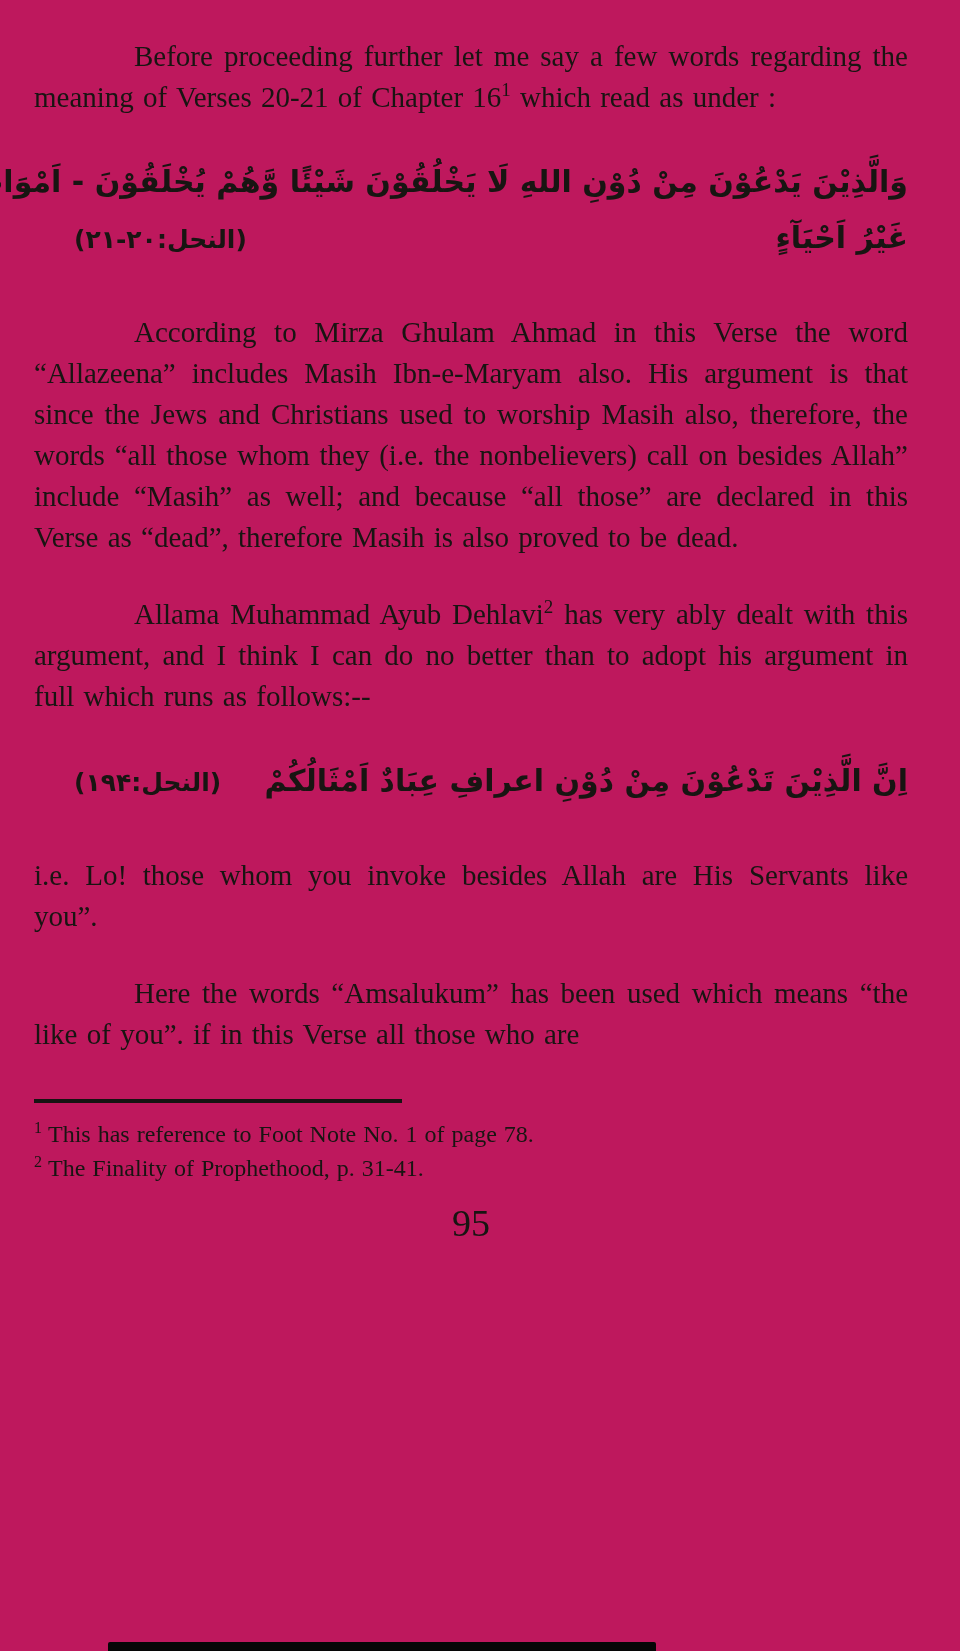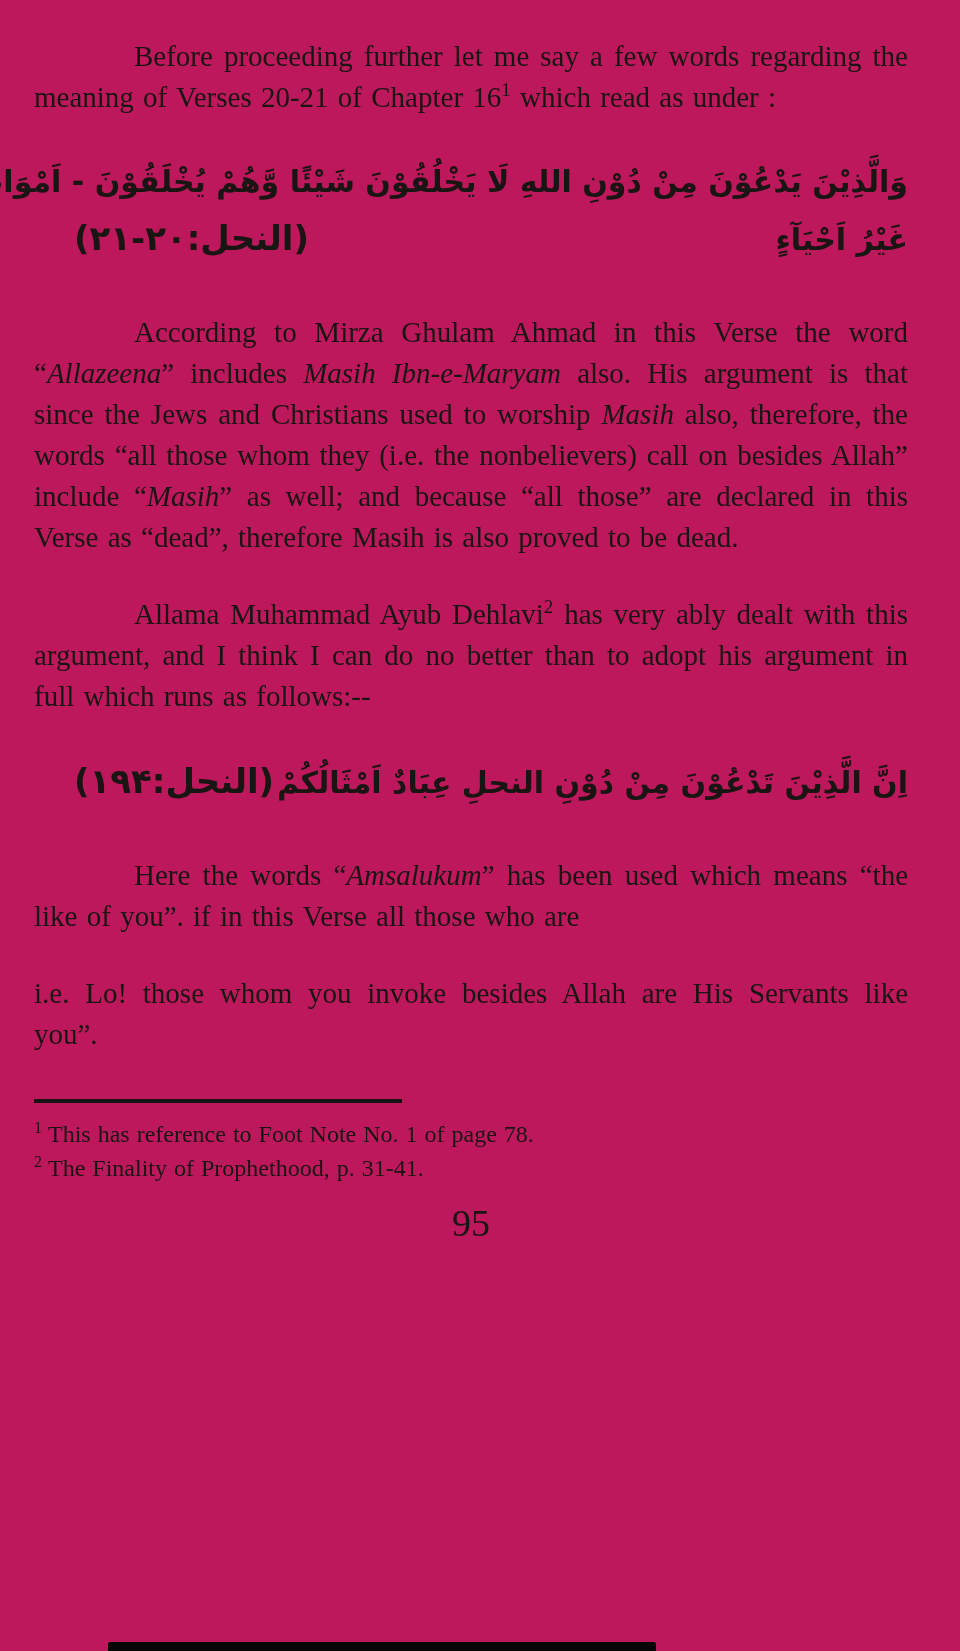--- a/index.html
+++ b/index.html
@@ -20,39 +20,39 @@
   .para, .quote {
     font-size: 29px;
     line-height: 41px;
     text-align: justify;
     margin-bottom: 36px;
     word-spacing: 2px;
   }
   .para.indent { text-indent: 100px; }
   .quote { margin-left: 110px; margin-bottom: 38px; }
   sup { font-size: 19px; line-height: 0; vertical-align: super; }
-  .italic { font-style: italic; }
+  .italic { }
 
   .arabic-block {
     direction: rtl;
     margin: 4px 0 44px 0;
   }
   .arabic-line {
     display: flex;
     justify-content: space-between;
     align-items: baseline;
     font-family: "DejaVu Sans", sans-serif;
     font-weight: 700;
     font-size: 30px;
     line-height: 56px;
   }
   .arabic-line.single { justify-content: flex-start; }
   .arabic-text { white-space: nowrap; }
   .verse-ref {
-    font-size: 34px;
+    font-size: 25px;
     margin-left: 40px;
     white-space: nowrap;
   }
 
   .footnote-sep {
     width: 368px;
     border-top: 4px solid #161412;
     margin-top: 44px;
     margin-bottom: 14px;
   }
@@ -89,26 +89,26 @@
         </div>
         <div class="arabic-line">
           <span class="arabic-text">غَيْرُ اَحْيَآءٍ</span>
           <span class="verse-ref">(النحل:۲۰-۲۱)</span>
         </div>
       </div>
       <div class="para indent"><span>According to Mirza Ghulam Ahmad in this Verse the word “</span><span class="italic">Allazeena</span><span>” includes </span><span class="italic">Masih Ibn-e-Maryam</span><span> also. His argument is that since the Jews and Christians used to worship </span><span class="italic">Masih</span><span> also, therefore, the words “all those whom they (i.e. the nonbelievers) call on besides Allah” include “</span><span class="italic">Masih</span><span>” as well; and because “all those” are declared in this Verse as “dead”, therefore Masih is also proved to be dead.</span></div>
       <div class="para indent"><span>Allama Muhammad Ayub Dehlavi</span><sup>2</sup><span> has very ably dealt with this argument, and I think I can do no better than to adopt his argument in full which runs as follows:--</span></div>
       <div class="arabic-block">
         <div class="arabic-line">
-          <span class="arabic-text">اِنَّ الَّذِيْنَ تَدْعُوْنَ مِنْ دُوْنِ النحلِ عِبَادٌ اَمْثَالُكُمْ</span>
+          <span class="arabic-text">اِنَّ الَّذِيْنَ تَدْعُوْنَ مِنْ دُوْنِ اعرافِ عِبَادٌ اَمْثَالُكُمْ</span>
           <span class="verse-ref">(النحل:۱۹۴)</span>
         </div>
       </div>
+      <div class="para"><span>i.e. Lo! those whom you invoke besides Allah are His Servants like you”.</span></div>
       <div class="para indent"><span>Here the words “</span><span class="italic">Amsalukum</span><span>” has been used which means “the like of you”. if in this Verse all those who are</span></div>
-      <div class="para"><span>i.e. Lo! those whom you invoke besides Allah are His Servants like you”.</span></div>
     </div>
   <div class="footnote-sep"></div>
   <div id="footnotes">
       <div class="footnote"><sup>1</sup><span>This has reference to Foot Note No. 1 of page 78.</span></div>
       <div class="footnote"><sup>2</sup><span>The Finality of Prophethood, p. 31-41.</span></div>
     </div>
   <div class="page-number">95</div>
   <div class="scan-mark"></div>
 </div>
 

